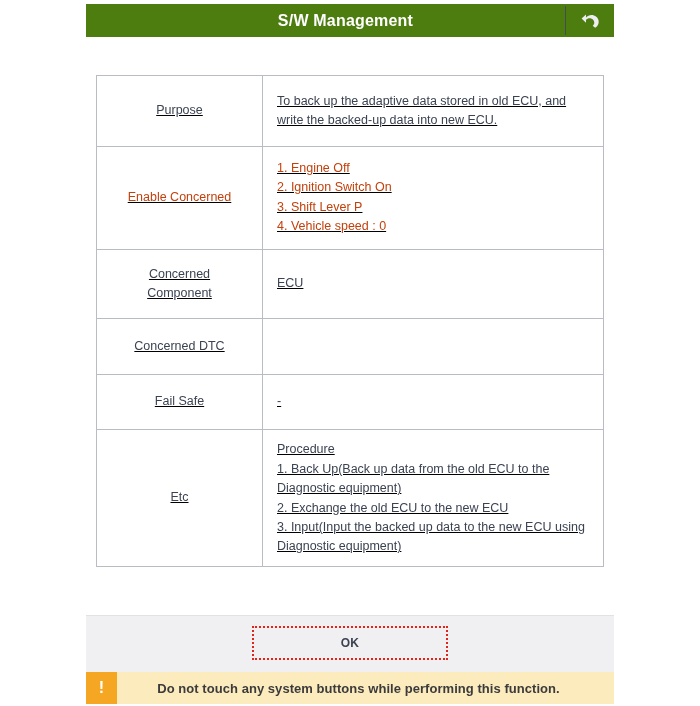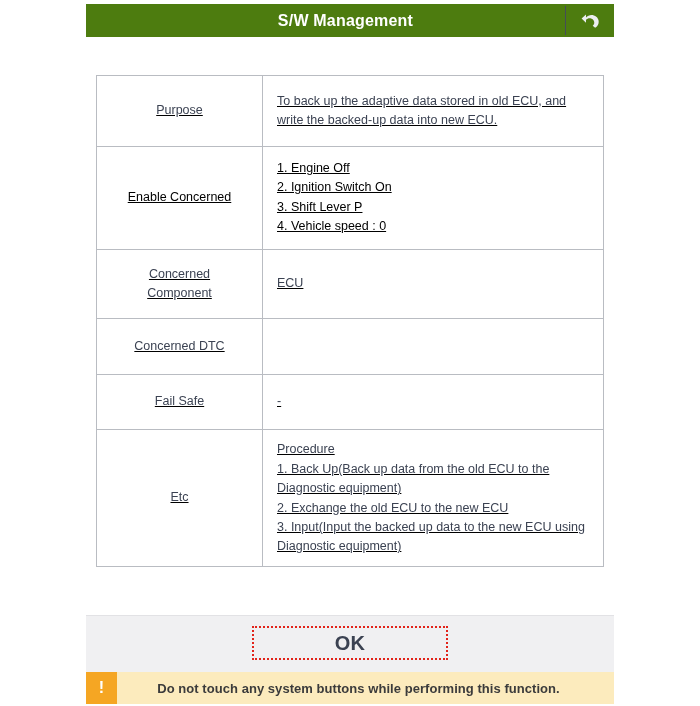--- a/index.html
+++ b/index.html
@@ -97,21 +97,21 @@
     line-height: 1.55;
   }
   .info-table td.label {
     width: 153px;
     text-align: center;
     padding: 8px 6px;
   }
   .info-table td.value {
     padding: 9px 14px;
   }
-  td.label.accent, td.value.accent { color: #000000; margin-top: 34px; }
+  td.label.accent, td.value.accent { color: #c2410c; margin-top: 34px; }
   .value .lines > div { white-space: nowrap; }
   .value .proc > div { white-space: normal; }
 
   
   tr.r-purpose td   { height: 52px; }
   tr.r-enable td    { height: 85px; }
   tr.r-comp td      { height: 50px; }
   tr.r-dtc td       { height: 37px; }
   tr.r-fail td      { height: 36px; }
   tr.r-etc td       { height: 117px; }
@@ -135,21 +135,21 @@
     left: 166px;
     top: 10px;
     width: 196px;
     height: 34px;
     background: #f0f0f2;
     border: 2px dotted #e2231a;
     box-sizing: border-box;
     display: flex;
     align-items: center;
     justify-content: center;
-    font-size: 20px;
+    font-size: 12px;
     font-weight: bold;
     color: #3b4252;
     cursor: pointer;
     letter-spacing: 0.3px;
   }
 
   
   .warning-strip {
     position: absolute;
     left: 86px;

